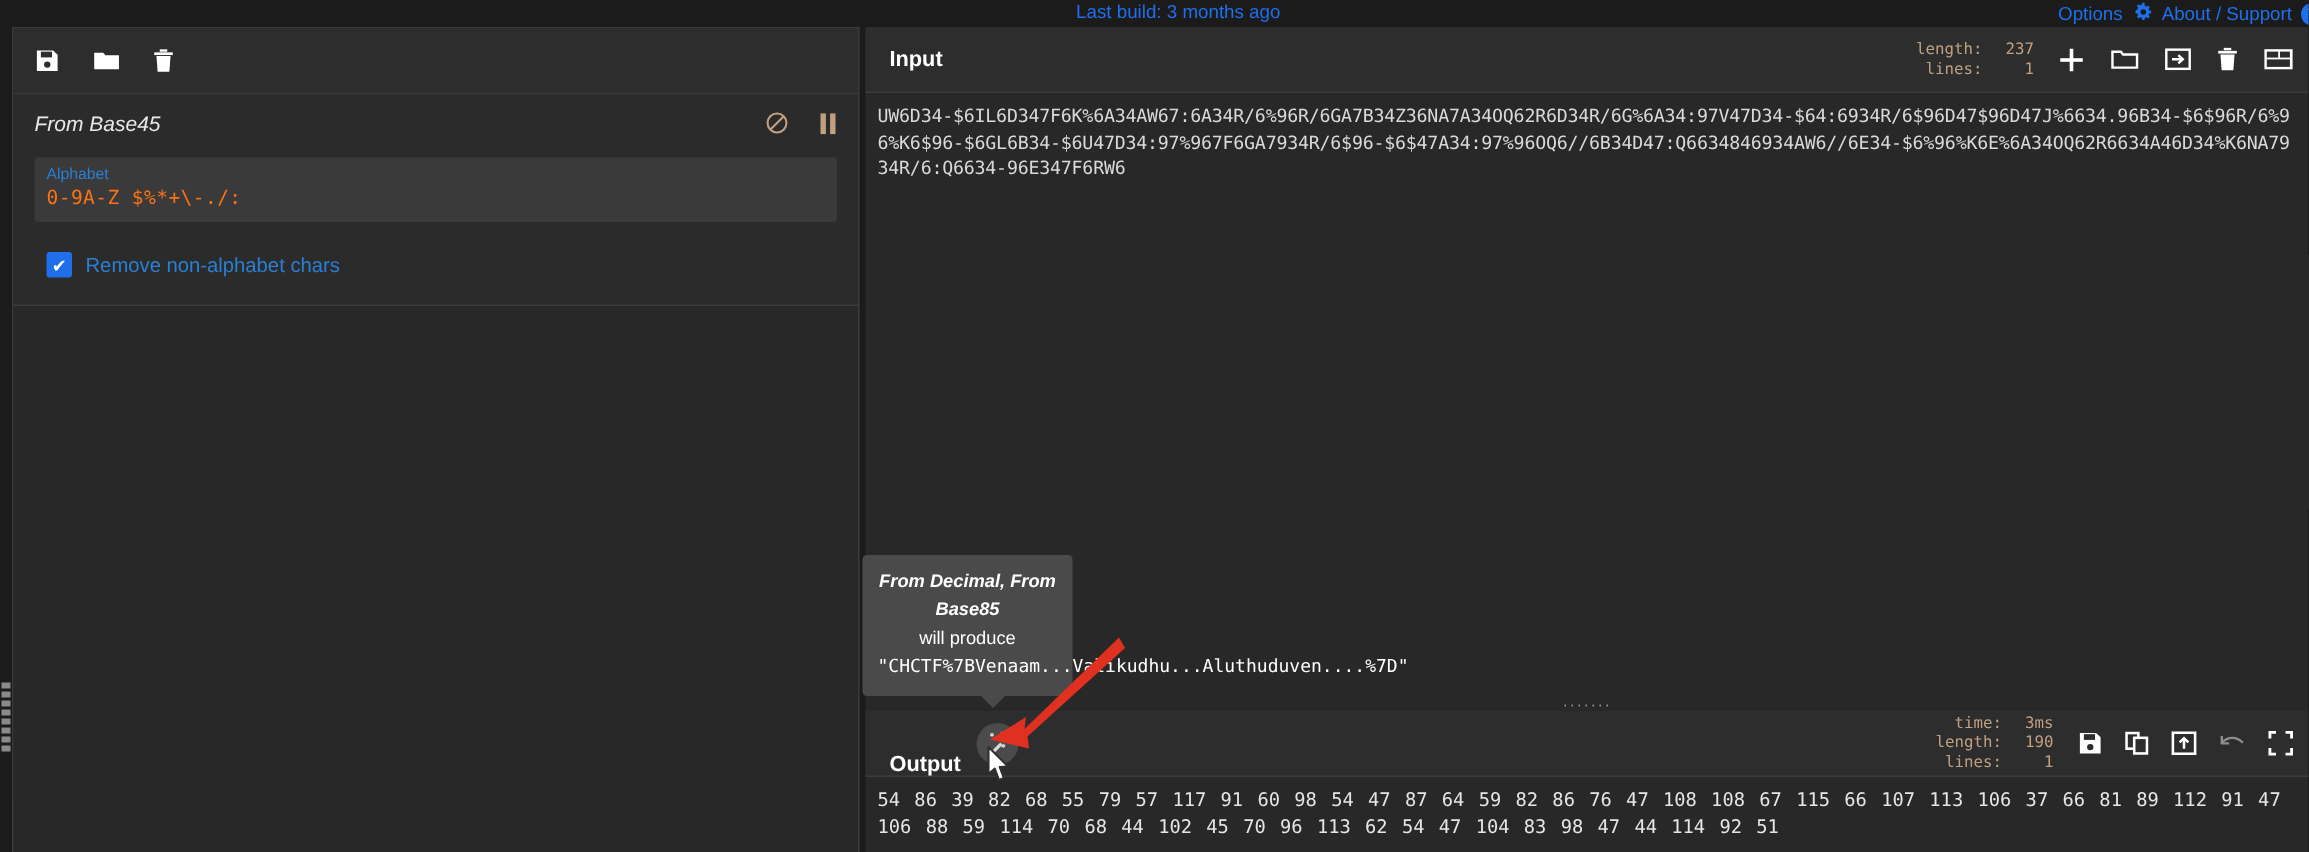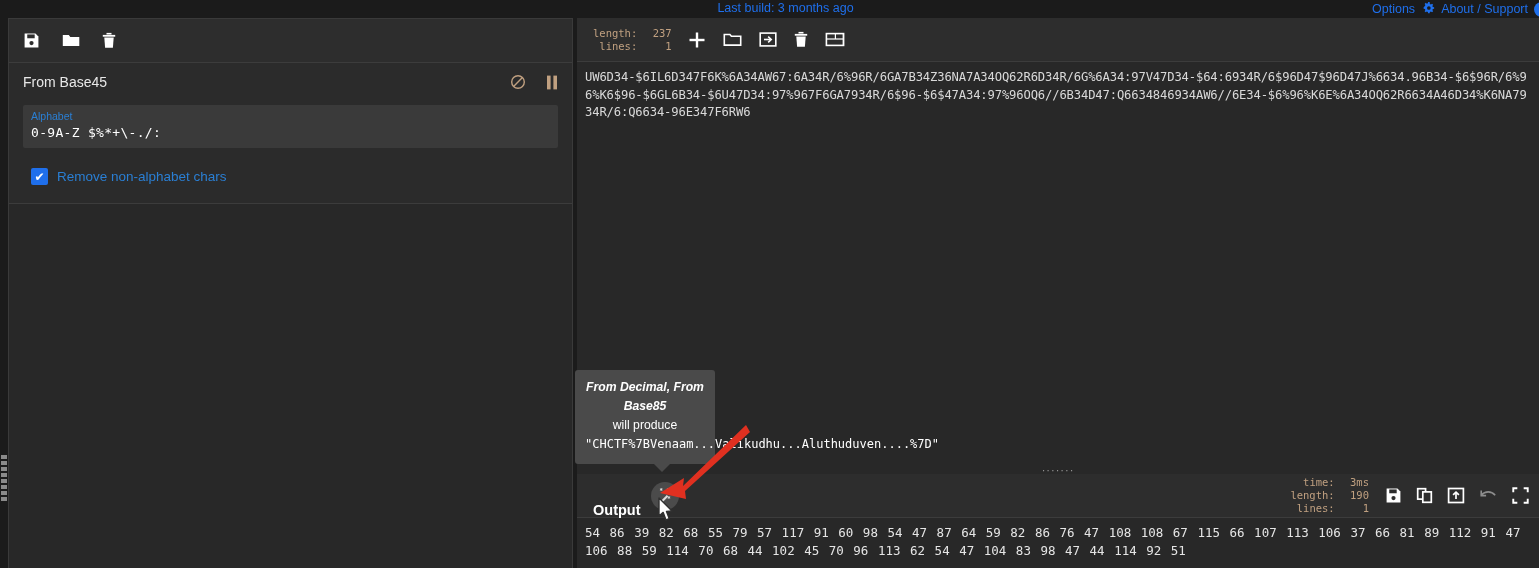--- a/index.html
+++ b/index.html
@@ -56,30 +56,30 @@
   .hdr-icon { color: #fff; cursor: pointer; display: flex; align-items: center; }
 
   #recipe-list { position: relative; }
   .operation {
     background: #2b2b2b; border-bottom: 1px solid #3c3c3c;
     padding: 0 0 18px 0;
   }
   .op-title-row {
     display: flex; align-items: center; height: 38px; padding: 0 14px;
   }
-  .op-title { flex: 1; font-size: 14px; color: #e8e8e8; }
+  .op-title { flex: 1; font-size: 14px; color: #e8e8e8; font-style: italic; }
   .op-ctrl { color: #c0a080; font-size: 16px; margin-left: 20px; display:flex; align-items:center;}
 
   .arg-field {
     margin: 4px 14px 0 14px; background: #3a3a3a; border: none;
     border-radius: 2px; padding: 5px 8px 7px 8px;
   }
   .arg-label { color: #2a7fd4; font-size: 10.5px; display: block; margin-bottom: 1px; }
   .arg-value {
-    color: #ffffff; font-size: 13px;
+    color: #f97316; font-size: 13px;
     font-family: "DejaVu Sans Mono", "Liberation Mono", monospace;
     letter-spacing: 0.3px;
   }
 
   .checkbox-row {
     display: flex; align-items: center; margin: 20px 0 0 22px; gap: 9px;
   }
   .checkbox-box {
     width: 17px; height: 17px; background: #1f6feb; border-radius: 2px;
     display: flex; align-items: center; justify-content: center;
@@ -265,20 +265,21 @@
         <span class="checkbox-box">✔</span>
         <span class="checkbox-label">Remove non-alphabet chars</span>
       </div>
     </div>
     <div id="recipe-empty"></div>
   </div>
 </div>
 
 <div id="input-pane">
   <div id="input-header">
+    <span class="pane-title title">Input</span>
     <span class="status-block">
       <div><span class="key">length:</span>
         <span class="val">237</span></div>
       <div><span class="key">lines:</span>
         <span class="val">1</span></div>
     </span>
     <span class="icons">
       <span class="hdr-icon">
         <svg width="18" height="18" viewBox="0 0 18 18" fill="#ffffff">
             <rect x="7.8" y="1.5" width="2.4" height="15"></rect>

